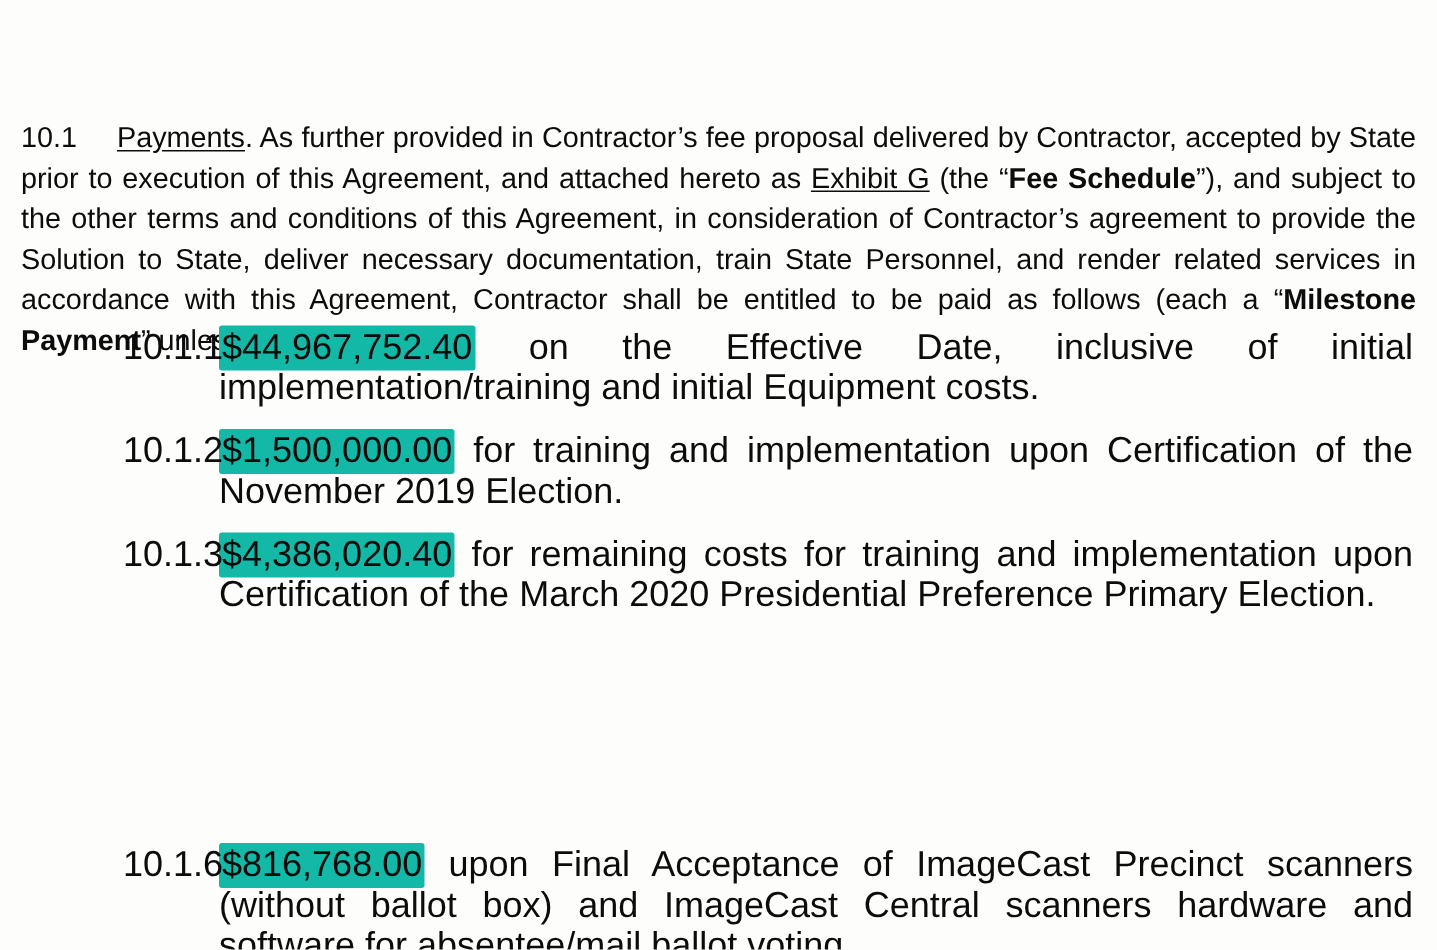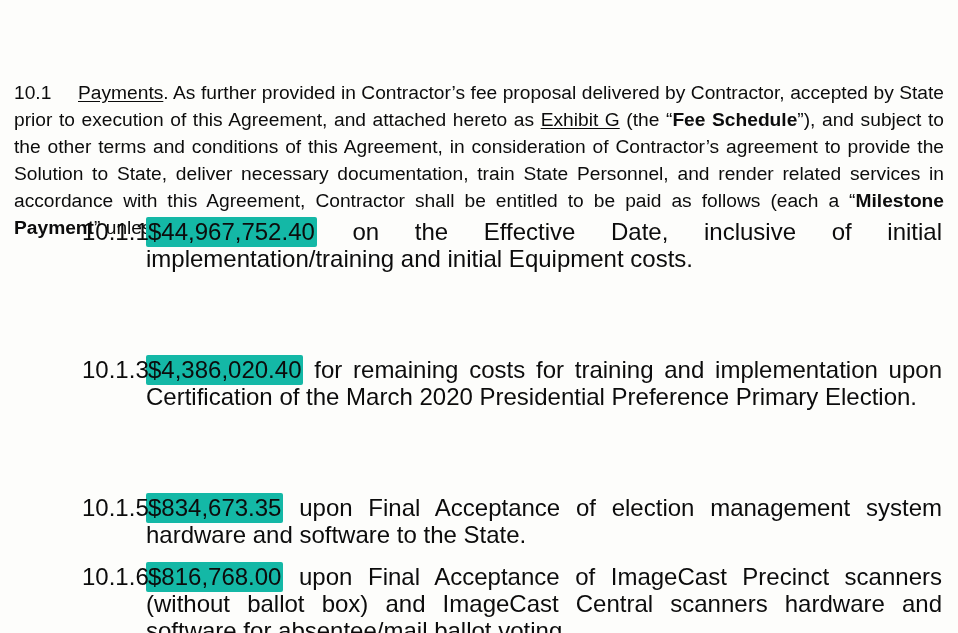--- a/index.html
+++ b/index.html
@@ -100,21 +100,21 @@
 </head>
 <body>
 
 <div class="page">
 
 
   <p class="para"><span class="clause-num">10.1</span><span class="u">Payments</span><span>. As further provided in Contractor’s fee proposal delivered by Contractor, accepted by State prior to execution of this Agreement, and attached hereto as </span><span class="u">Exhibit G</span><span> (the “</span><span class="b">Fee Schedule</span><span>”), and subject to the other terms and conditions of this Agreement, in consideration of Contractor’s agreement to provide the Solution to State, deliver necessary documentation, train State Personnel, and render related services in accordance with this Agreement, Contractor shall be entitled to be paid as follows (each a “</span><span class="b">Milestone Payment</span><span>” unless otherwise noted):</span></p>
 
   <div class="subitem si0"><span class="sub-num">10.1.1</span><span class="hl">$44,967,752.40</span><span> on the Effective Date, inclusive of initial implementation/training and initial Equipment costs.</span></div>
 
+  <div class="subitem si1"><span class="sub-num">10.1.2</span><span class="hl">$1,500,000.00</span><span> for training and implementation upon Certification of the November 2019 Election.</span></div>
 
   <div class="subitem si2"><span class="sub-num">10.1.3</span><span class="hl">$4,386,020.40</span><span> for remaining costs for training and implementation upon Certification of the March 2020 Presidential Preference Primary Election.</span></div>
 
 
-  <div class="subitem si4"><span class="sub-num">10.1.5</span><span class="hl">$834,673.35</span><span> upon Final Acceptance of election management system hardware and software to the State.</span></div>
 
   <div class="subitem si5"><span class="sub-num">10.1.6</span><span class="hl">$816,768.00</span><span> upon Final Acceptance of ImageCast Precinct scanners (without ballot box) and ImageCast Central scanners hardware and software for absentee/mail ballot voting.</span></div>
 
 </div>
 
 </body></html>

